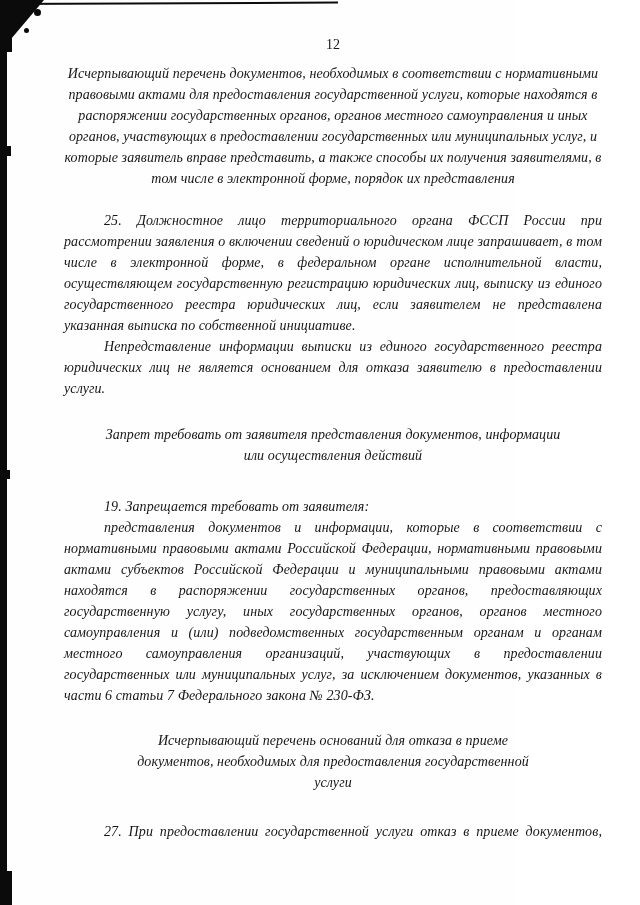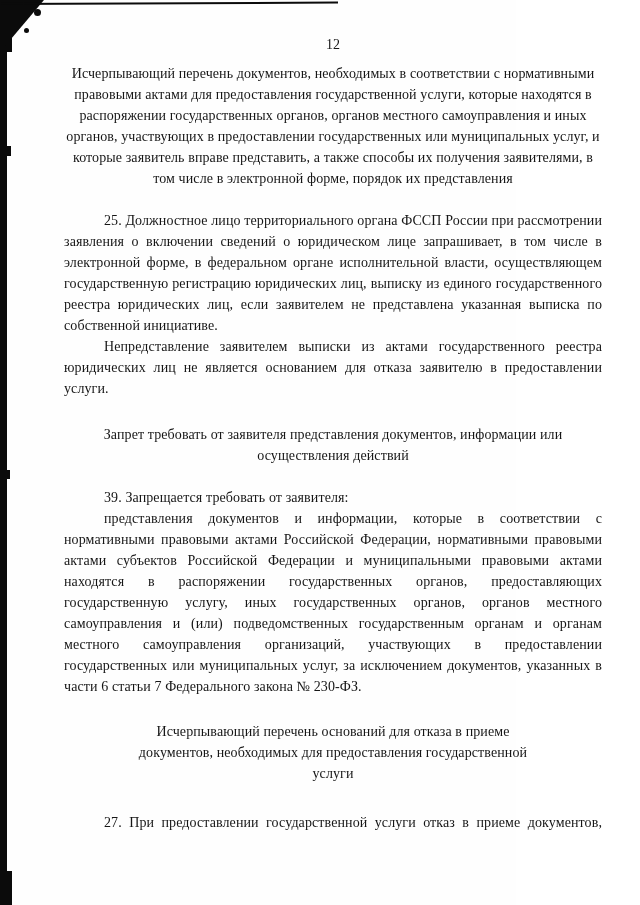--- a/index.html
+++ b/index.html
@@ -54,33 +54,33 @@
     top: 34px;
     width: 538px;
     font-size: 14px;
     line-height: 21px;
     letter-spacing: 0.1px;
   }
   .page-number {
     text-align: center;
     margin: 0 0 8px 0;
   }
-  p { margin: 0; }
+  p { margin: 0; font-style: italic; }
   .heading {
     text-align: center;
     margin: 0 auto;
   }
   .heading.h-main {
     max-width: 538px;
     margin-bottom: 21px;
   }
   .heading.h2 {
     max-width: 478px;
     margin-top: 25px;
-    margin-bottom: 21px;
+    margin-bottom: 30px;
   }
   .heading.h3 {
     max-width: 400px;
     margin-top: 24px;
     margin-bottom: 28px;
     text-align: center;
   }
   .para {
     text-align: justify;
     text-indent: 40px;
@@ -106,25 +106,25 @@
   <div class="artifact corner-bl"></div>
 
   <div class="content">
 
     <div class="page-number">12</div>
 
     <p class="heading h-main">Исчерпывающий перечень документов, необходимых в соответствии с нормативными правовыми актами для предоставления государственной услуги, которые находятся в распоряжении государственных органов, органов местного самоуправления и иных органов, участвующих в предоставлении государственных или муниципальных услуг, и которые заявитель вправе представить, а также способы их получения заявителями, в том числе в электронной форме, порядок их представления</p>
 
     <p class="para">25. Должностное лицо территориального органа ФССП России при рассмотрении заявления о включении сведений о юридическом лице запрашивает, в том числе в электронной форме, в федеральном органе исполнительной власти, осуществляющем государственную регистрацию юридических лиц, выписку из единого государственного реестра юридических лиц, если заявителем не представлена указанная выписка по собственной инициативе.</p>
 
-    <p class="para">Непредставление заявителем выписки из актами государственного реестра юридических лиц не является основанием для отказа заявителю в предоставлении услуги.</p>
+    <p class="para">Непредставление информации выписки из единого государственного реестра юридических лиц не является основанием для отказа заявителю в предоставлении услуги.</p>
 
     <p class="heading h2">Запрет требовать от заявителя представления документов, информации или осуществления действий</p>
 
-    <p class="para">39. Запрещается требовать от заявителя:</p>
+    <p class="para">19. Запрещается требовать от заявителя:</p>
 
 
     <p class="para">представления документов и информации, которые в соответствии с нормативными правовыми актами Российской Федерации, нормативными правовыми актами субъектов Российской Федерации и муниципальными правовыми актами находятся в распоряжении государственных органов, предоставляющих государственную услугу, иных государственных органов, органов местного самоуправления и (или) подведомственных государственным органам и органам местного самоуправления организаций, участвующих в предоставлении государственных или муниципальных услуг, за исключением документов, указанных в части 6 статьи 7 Федерального закона № 230-ФЗ.</p>
 
     <p class="heading h3">Исчерпывающий перечень оснований для отказа в приеме документов, необходимых для предоставления государственной услуги</p>
 
     <p class="para justify-last">27. При предоставлении государственной услуги отказ в приеме документов,</p>
 
   </div>
 </div>

